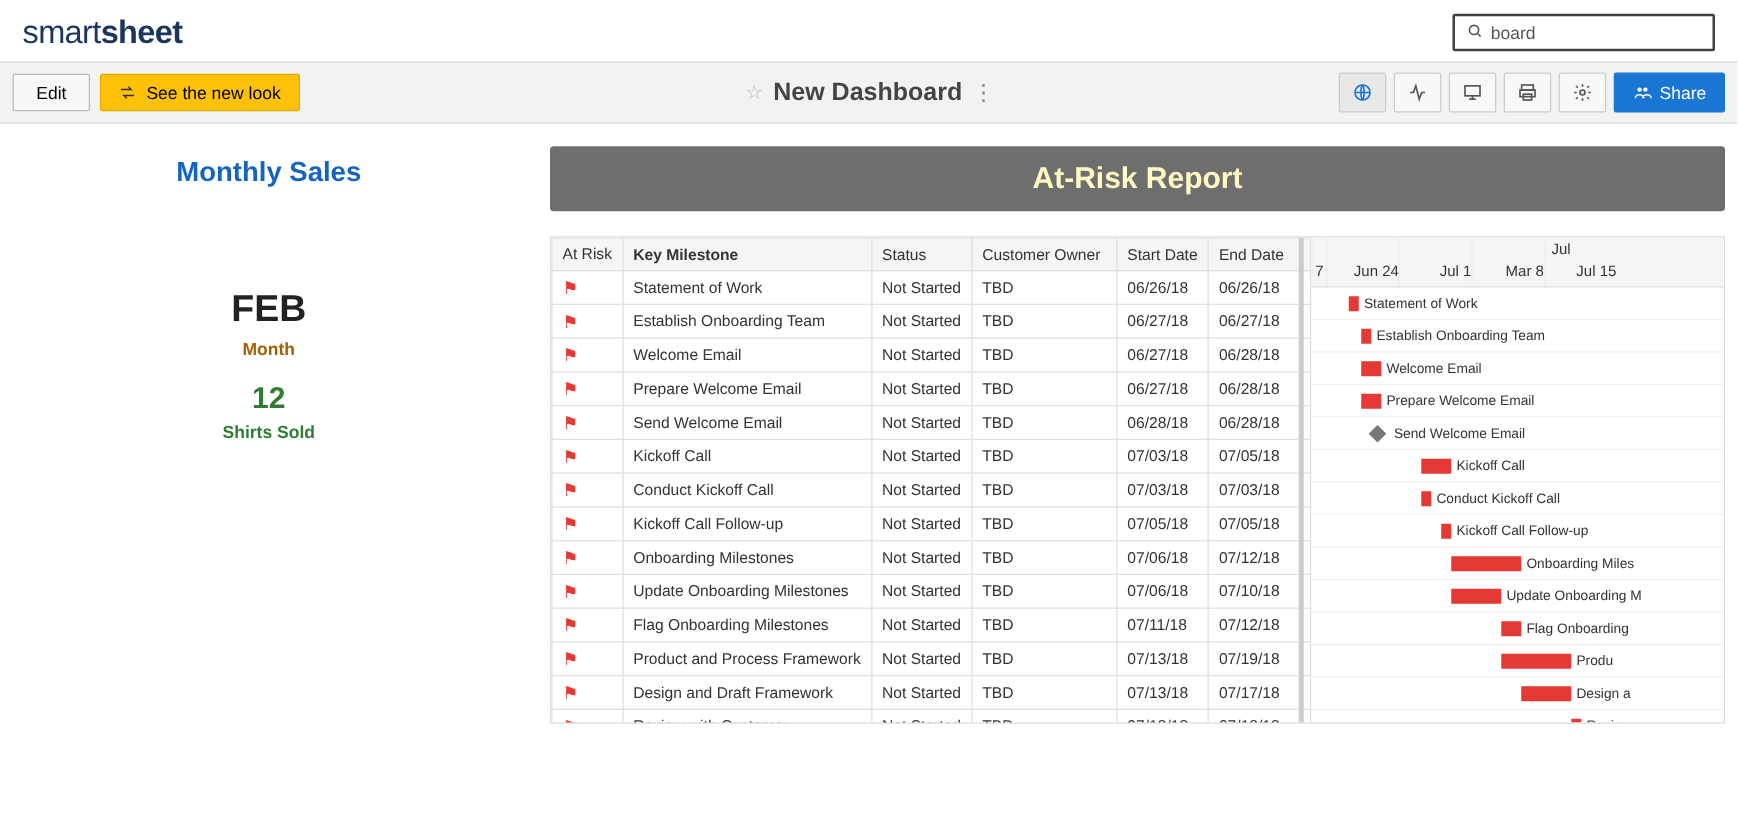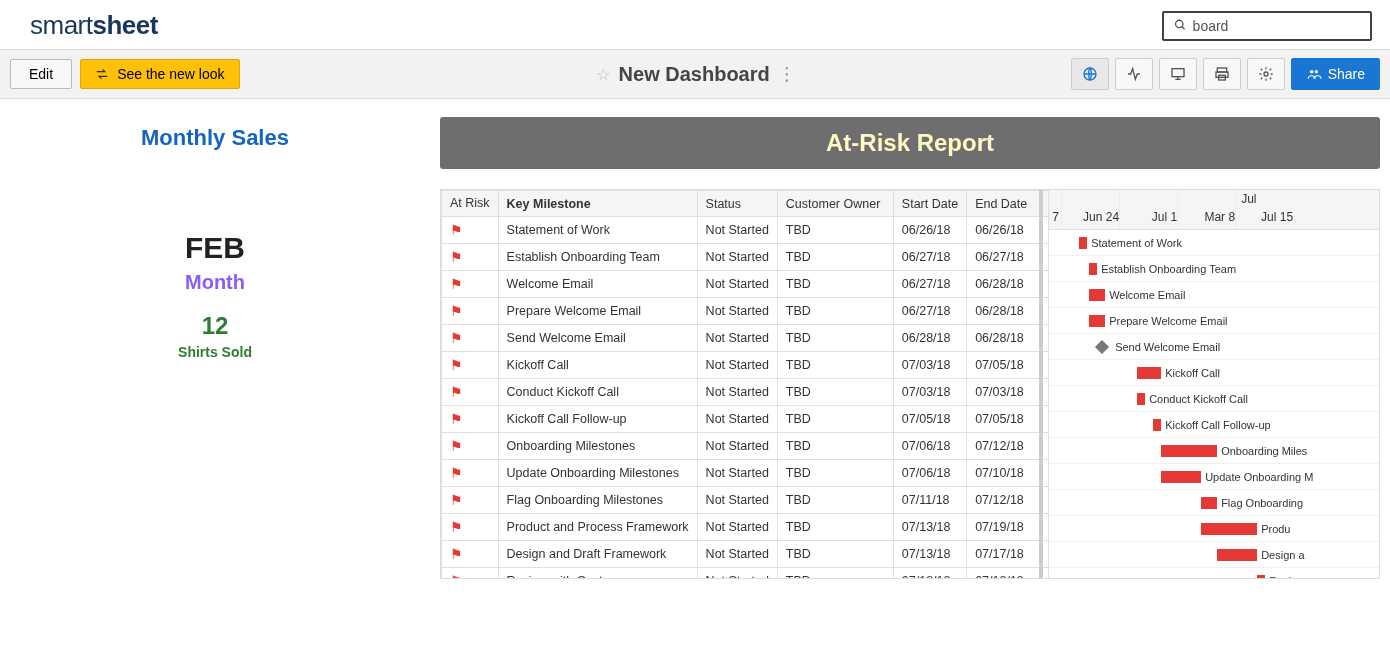--- a/index.html
+++ b/index.html
@@ -1,17 +1,17 @@
 <!DOCTYPE html>
 <html><head>
 <meta charset="utf-8">
 <style>
 * { box-sizing: border-box; margin: 0; padding: 0; }
 body { font-family: Arial, Helvetica, sans-serif; font-size: 13px; color: #333; background: #fff; width: 1390px; }
-.top-bar { display: flex; align-items: center; justify-content: space-between; padding: 10px 18px 8px 30px; }
+.top-bar { display: flex; align-items: center; justify-content: space-between; padding: 10px 18px 8px 18px; }
 .logo { font-size: 26px; color: #1a365d; font-weight: 400; letter-spacing: -0.5px; }
 .logo b { font-weight: 600; }
 .search-box { display: flex; align-items: flex-start; border: 2px solid #404040; border-radius: 2px; padding: 5px 10px; width: 210px; }
 .search-box svg { margin-right: 6px; }
 .search-box input { border: none; outline: none; font-size: 14px; width: 100%; color: #555; }
 .toolbar { display: flex; align-items: center; justify-content: space-between; background: #f2f2f2; border-top: 1px solid #ddd; border-bottom: 1px solid #ddd; padding: 8px 10px; }
 .toolbar-left { display: flex; gap: 8px; align-items: center; }
 .btn { border: 1px solid #bbb; background: #f8f8f8; padding: 6px 18px; font-size: 14px; cursor: pointer; border-radius: 2px; }
 .btn-yellow { background: #ffc107; border-color: #e0a800; display: flex; align-items: center; gap: 8px; padding: 6px 14px; font-weight: 500; }
 .toolbar-center { display: flex; align-items: center; gap: 8px; position: absolute; left: 50%; transform: translateX(-50%); }
@@ -19,21 +19,21 @@
 .dash-title { font-size: 20px; font-weight: 700; color: #444; }
 .dots-icon { color: #888; font-size: 18px; letter-spacing: -2px; }
 .toolbar-right { display: flex; gap: 6px; }
 .icon-btn { width: 38px; height: 32px; border: 1px solid #ccc; background: #f8f8f8; display: flex; align-items: center; justify-content: center; cursor: pointer; border-radius: 2px; color: #555; }
 .icon-btn.active { background: #e8e8e8; }
 .share-btn { background: #1976d2; color: #fff; border: 1px solid #1976d2; padding: 6px 14px; font-size: 14px; display: flex; align-items: center; gap: 6px; cursor: pointer; border-radius: 2px; font-weight: 500; }
 .content { display: flex; padding: 18px 10px; gap: 20px; }
 .sales-widget { width: 410px; text-align: center; padding-top: 8px; }
 .sales-title { color: #1565c0; font-size: 22px; font-weight: 700; margin-bottom: 80px; }
 .month-big { font-size: 30px; font-weight: 900; color: #222; }
-.month-label { color: #8b5cf6; font-size: 20px; font-weight: 700; margin-top: 6px; }
+.month-label { color: #a16207; font-size: 14px; font-weight: 700; margin-top: 6px; }
 .sold-num { color: #2e7d32; font-size: 24px; font-weight: 700; margin-top: 18px; }
 .sold-label { color: #2e7d32; font-size: 14px; font-weight: 700; margin-top: 4px; }
 .report-widget { flex: 1; }
 .report-header { background: #6e6e6e; color: #fef9c3; text-align: center; font-size: 24px; font-weight: 700; padding: 12px; border-radius: 3px; }
 .report-body { display: flex; border: 1px solid #ddd; margin-top: 20px; height: 390px; overflow: hidden; position: relative; }
 .grid { border-collapse: collapse; font-size: 12.5px; }
 .grid th, .grid td { border: 1px solid #e0e0e0; padding: 5px 8px; text-align: left; white-space: nowrap; height: 26px; }
 .grid th { background: #f5f5f5; font-weight: 400; color: #333; }
 .grid th.key { font-weight: 700; }
 .col-risk { width: 48px; text-align: center; }

